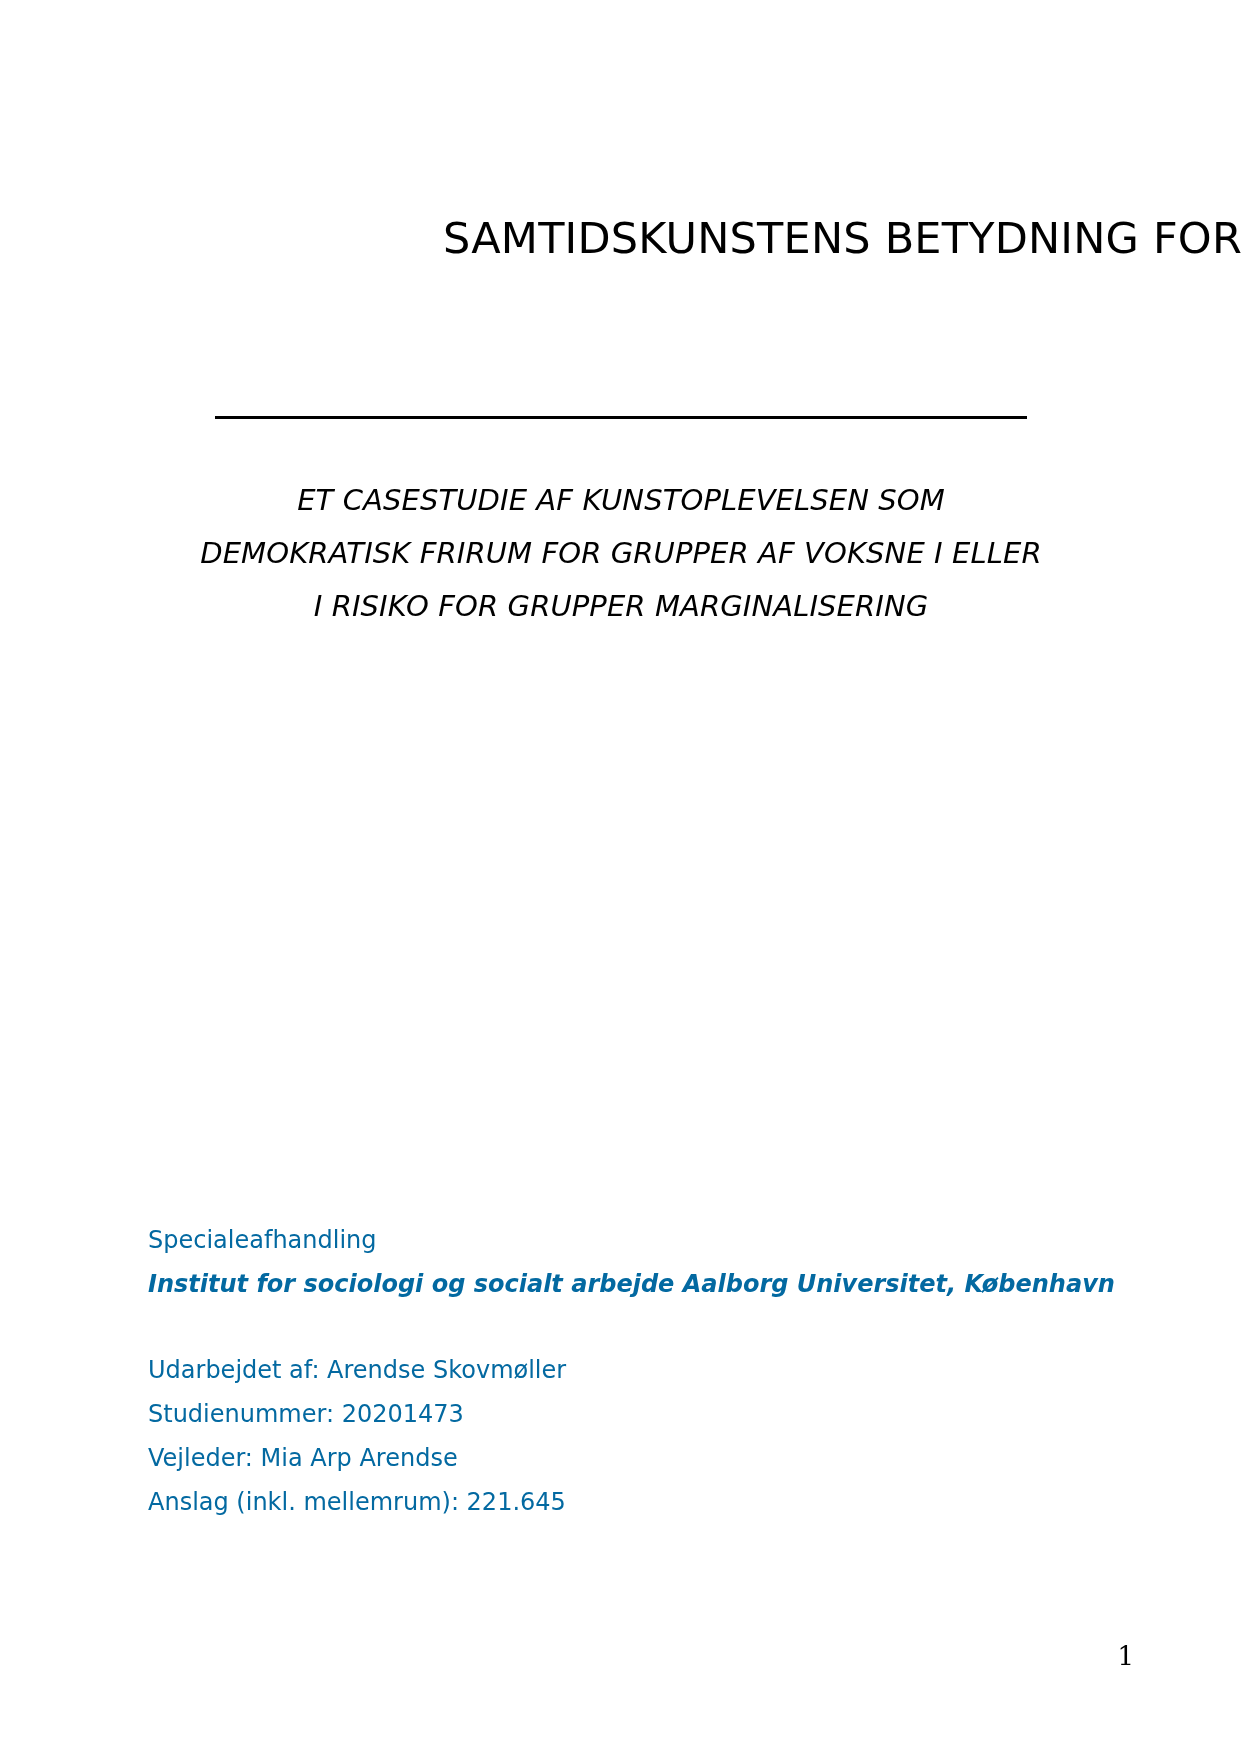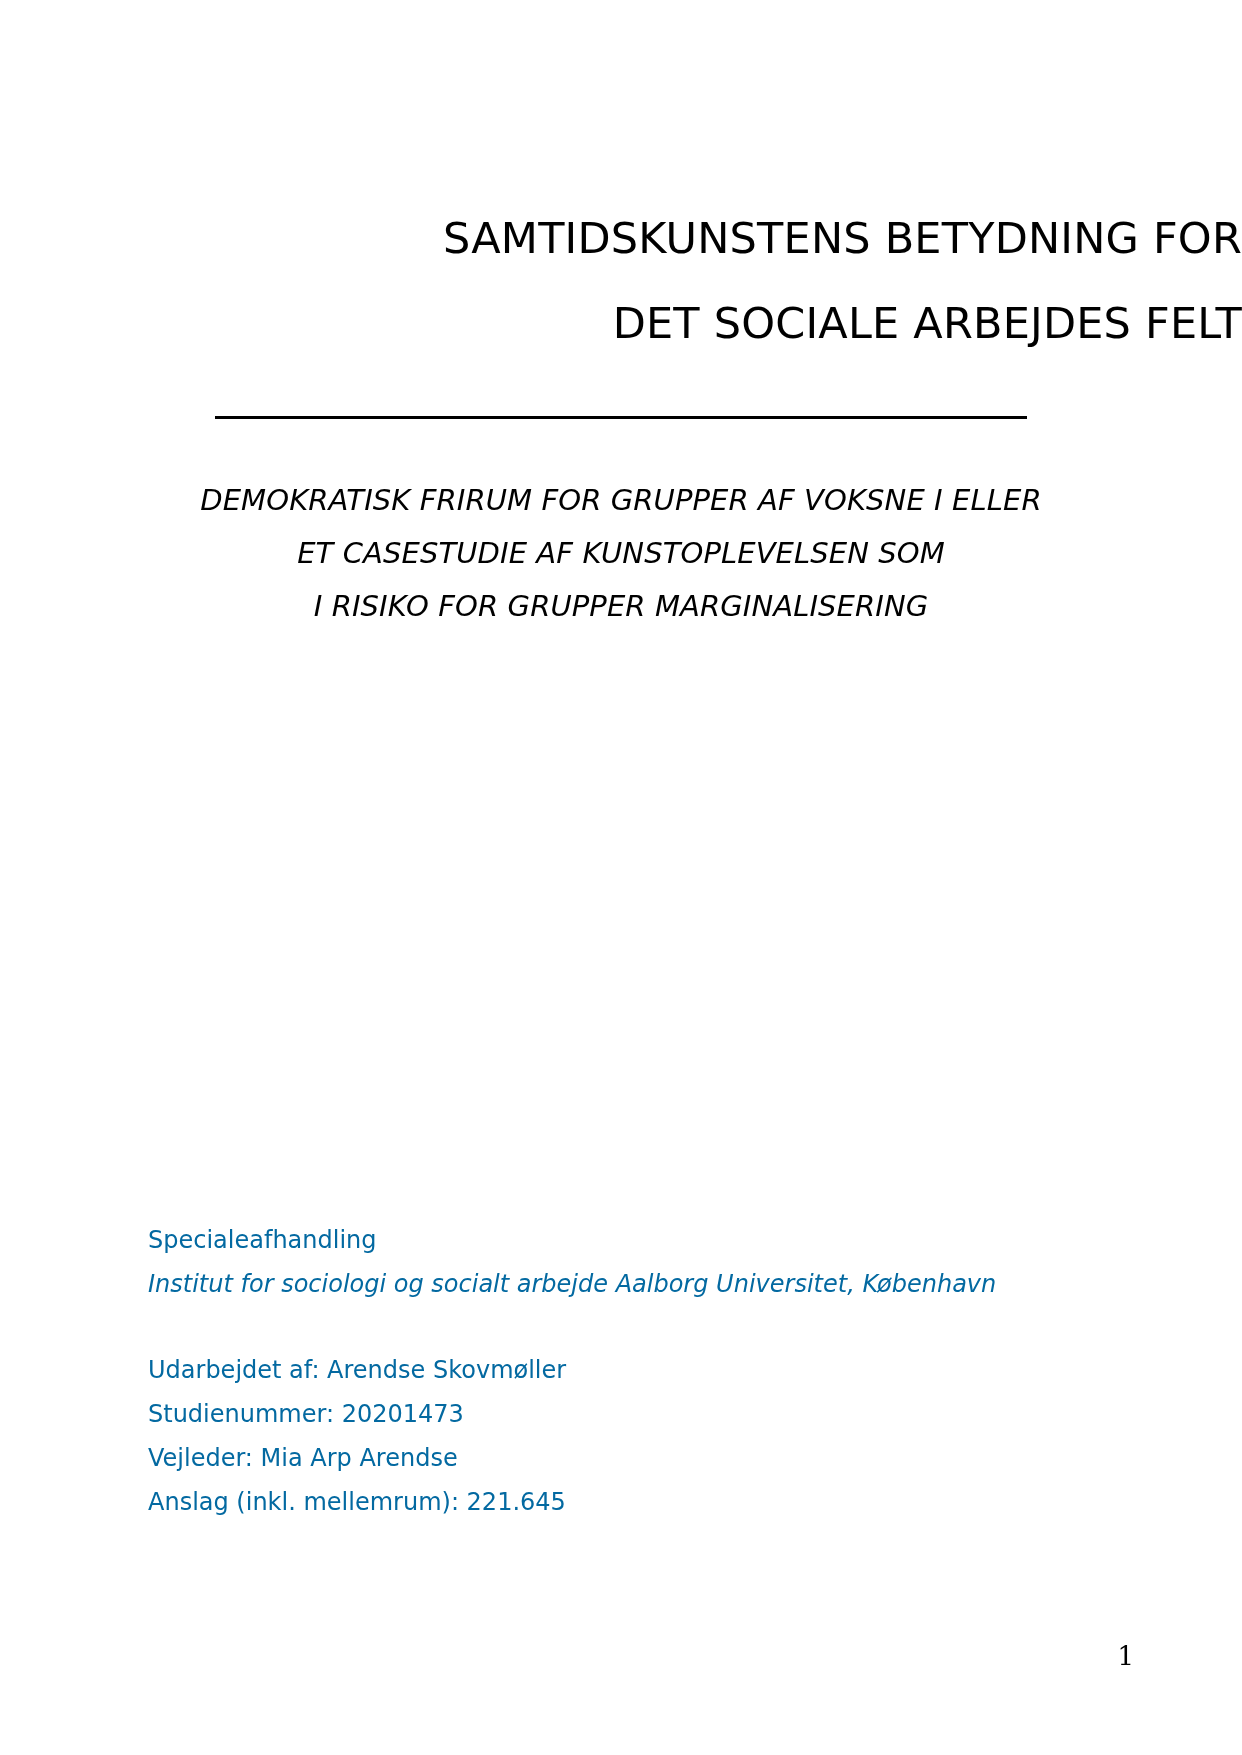--- a/index.html
+++ b/index.html
@@ -84,20 +84,21 @@
   .colophon-line {
     font-family: "DejaVu Sans", sans-serif;
     font-size: 24px;
     font-weight: 400;
     line-height: 44px;
     color: #0369a1;
     white-space: nowrap;
   }
   .colophon-line.italic {
     font-style: italic;
+    font-weight: bold;
   }
   .colophon-gap {
     height: 42px;
   }
 
   
   .page-number {
     position: absolute;
     right: 108px;
     top: 1640px;
@@ -108,30 +109,29 @@
     text-align: right;
   }
 </style>
 </head>
 <body>
 
 <div class="page">
 
   <div class="title-block">
     <div class="title-line">SAMTIDSKUNSTENS BETYDNING FOR</div>
-    <div class="title-line">DET SOCIALE ARBEJDES FELT</div>
   </div>
 
   <div class="divider-wrap">
     <span class="divider-rule"></span>
   </div>
 
   <div class="subtitle-block">
+    <div class="subtitle-line">ET CASESTUDIE AF KUNSTOPLEVELSEN SOM</div>
     <div class="subtitle-line">DEMOKRATISK FRIRUM FOR GRUPPER AF VOKSNE I ELLER</div>
-    <div class="subtitle-line">ET CASESTUDIE AF KUNSTOPLEVELSEN SOM</div>
     <div class="subtitle-line">I RISIKO FOR GRUPPER MARGINALISERING</div>
   </div>
 
   <div class="colophon">
     <div class="colophon-line">Specialeafhandling</div>
     <div class="colophon-line italic">Institut for sociologi og socialt arbejde Aalborg Universitet, København</div>
     <div class="colophon-gap"></div>
     <div class="colophon-line">Udarbejdet af: Arendse Skovmøller</div>
     <div class="colophon-line">Studienummer: 20201473</div>
     <div class="colophon-line">Vejleder: Mia Arp Arendse</div>

